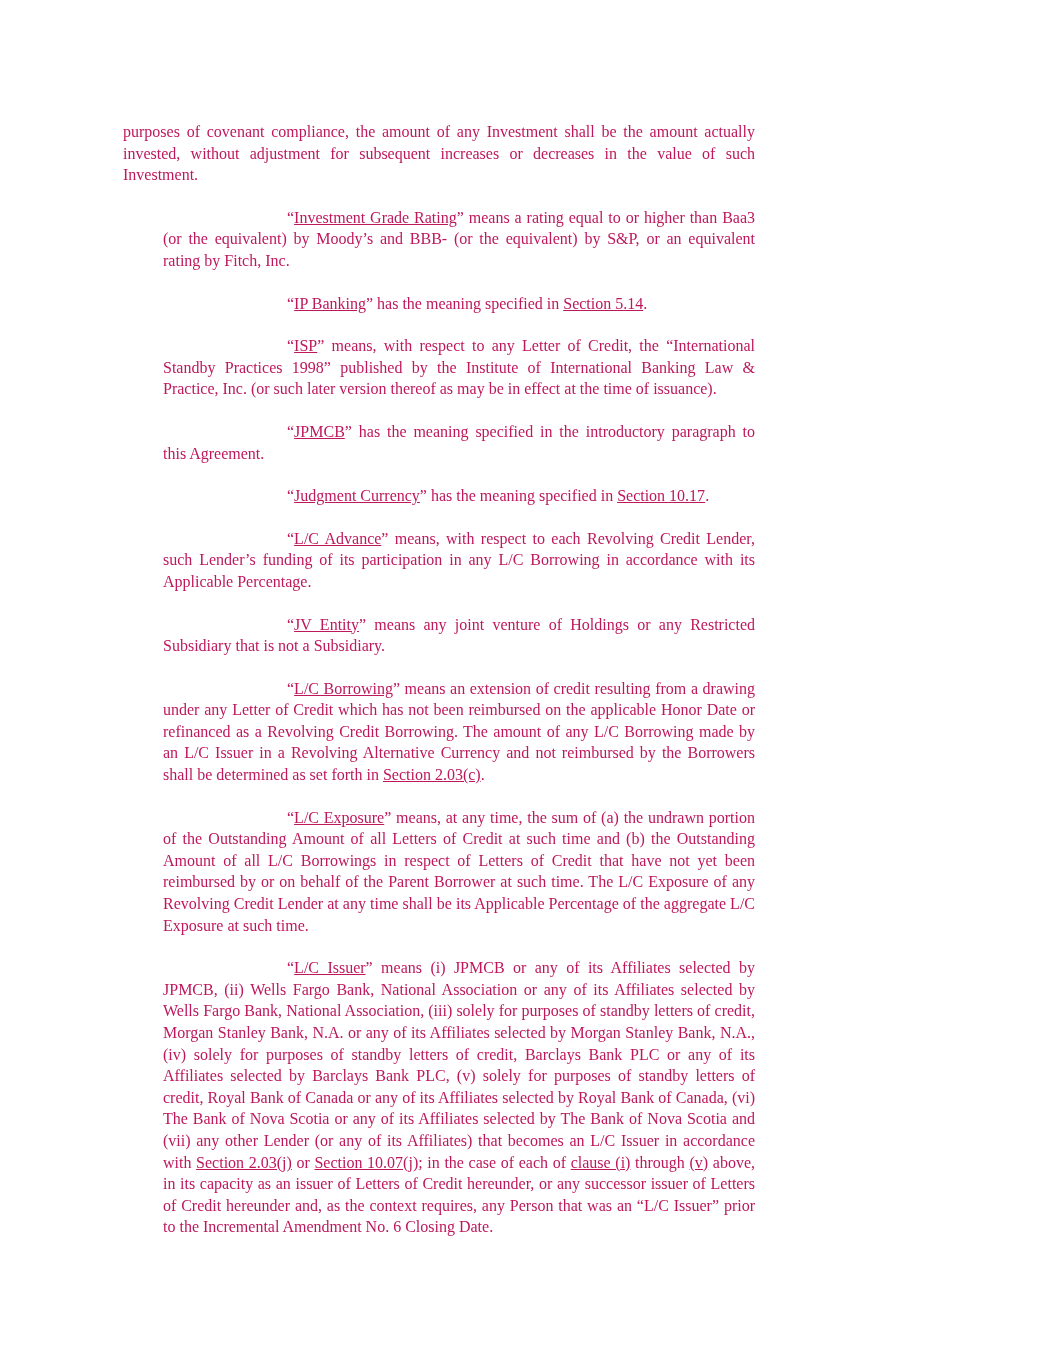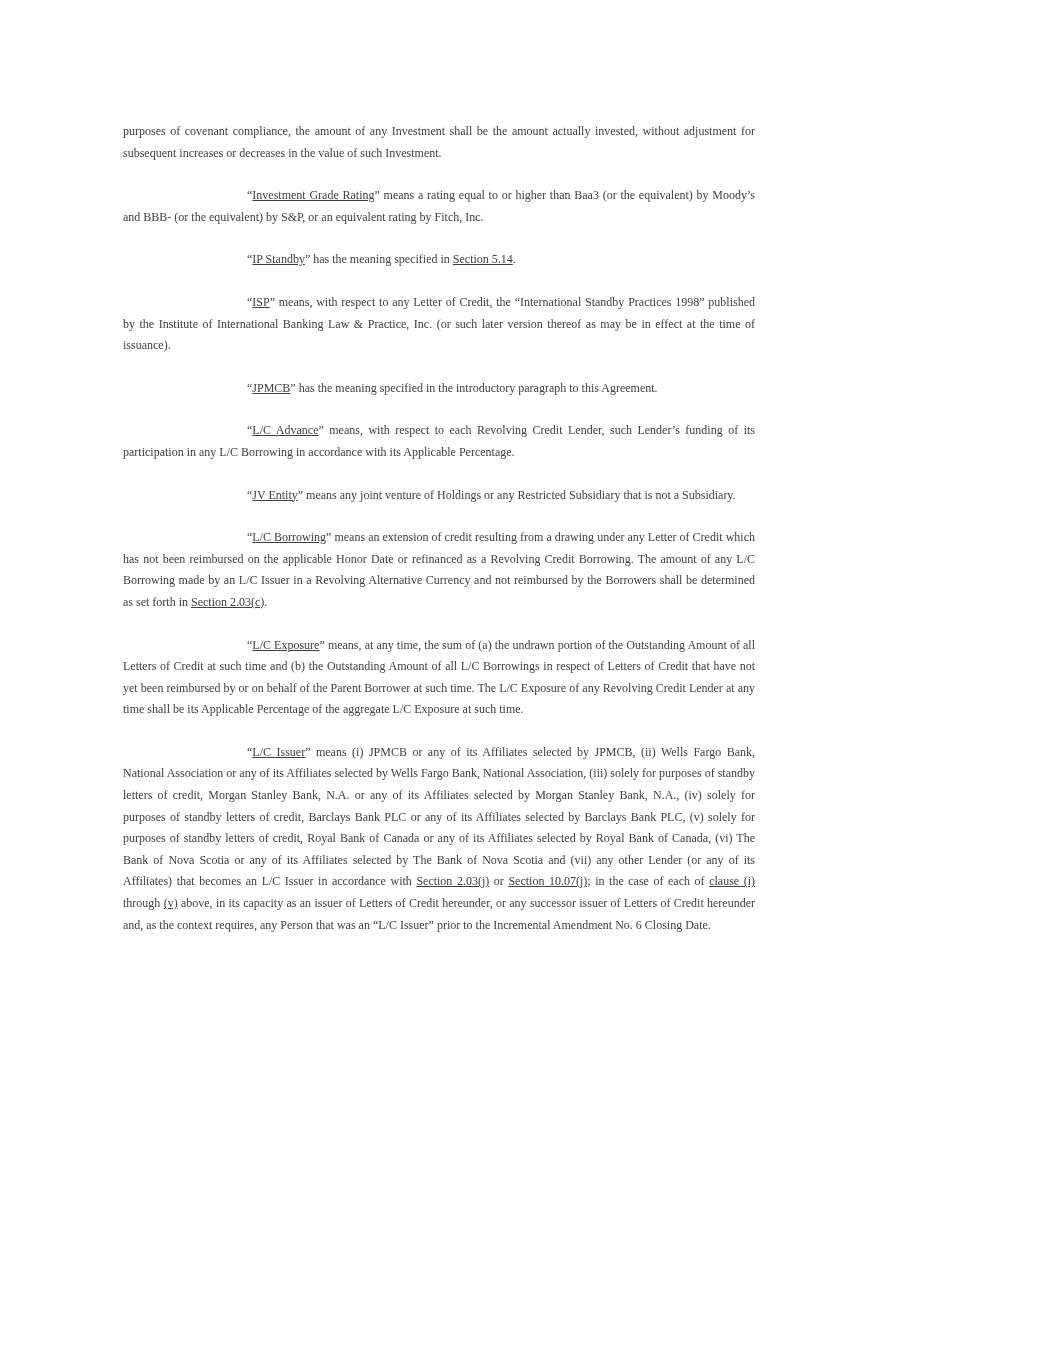--- a/index.html
+++ b/index.html
@@ -3,38 +3,39 @@
 <meta charset="utf-8">
 <style>
   html, body { margin: 0; padding: 0; }
   body { background: #ffffff; width: 1055px; height: 1365px; overflow: hidden; }
   .page {
     box-sizing: border-box;
     width: 878px;
     height: 1365px;
     padding: 121px 123px 40px 123px;
     background: #ffffff;
-    color: #404040;
+    color: #be185d;
     font-family: "Liberation Serif", "DejaVu Serif", serif;
-    font-size: 12px;
+    font-size: 16px;
     line-height: 21.6px;
   }
   p.para { margin: 0 0 21px 0; text-align: justify; }
-  p.para.indent { text-indent: 124px; }
+  p.para.indent { text-indent: 124px; margin-left: 40px; }
   .u { text-decoration: underline; }
 </style>
 </head>
 <body>
 
 <div class="page">
   <div id="doc-body">
       <p class="para"><span>purposes of covenant compliance, the amount of any Investment shall be the amount actually invested, without adjustment for subsequent increases or decreases in the value of such Investment.</span></p>
       <p class="para indent"><span>“</span><span class="u">Investment Grade Rating</span><span>” means a rating equal to or higher than Baa3 (or the equivalent) by Moody’s and BBB- (or the equivalent) by S&amp;P, or an equivalent rating by Fitch, Inc.</span></p>
-      <p class="para indent"><span>“</span><span class="u">IP Standby</span><span>” has the meaning specified in </span><span class="u">Section 5.14</span><span>.</span></p>
+      <p class="para indent"><span>“</span><span class="u">IP Banking</span><span>” has the meaning specified in </span><span class="u">Section 5.14</span><span>.</span></p>
       <p class="para indent"><span>“</span><span class="u">ISP</span><span>” means, with respect to any Letter of Credit, the “International Standby Practices 1998” published by the Institute of International Banking Law &amp; Practice, Inc. (or such later version thereof as may be in effect at the time of issuance).</span></p>
       <p class="para indent"><span>“</span><span class="u">JPMCB</span><span>” has the meaning specified in the introductory paragraph to this Agreement.</span></p>
+      <p class="para indent"><span>“</span><span class="u">Judgment Currency</span><span>” has the meaning specified in </span><span class="u">Section 10.17</span><span>.</span></p>
       <p class="para indent"><span>“</span><span class="u">L/C Advance</span><span>” means, with respect to each Revolving Credit Lender, such Lender’s funding of its participation in any L/C Borrowing in accordance with its Applicable Percentage.</span></p>
       <p class="para indent"><span>“</span><span class="u">JV Entity</span><span>” means any joint venture of Holdings or any Restricted Subsidiary that is not a Subsidiary.</span></p>
       <p class="para indent"><span>“</span><span class="u">L/C Borrowing</span><span>” means an extension of credit resulting from a drawing under any Letter of Credit which has not been reimbursed on the applicable Honor Date or refinanced as a Revolving Credit Borrowing.  The amount of any L/C Borrowing made by an L/C Issuer in a Revolving Alternative Currency and not reimbursed by the Borrowers shall be determined as set forth in </span><span class="u">Section 2.03(c)</span><span>.</span></p>
       <p class="para indent"><span>“</span><span class="u">L/C Exposure</span><span>” means, at any time, the sum of (a) the undrawn portion of the Outstanding Amount of all Letters of Credit at such time and (b) the Outstanding Amount of all L/C Borrowings in respect of Letters of Credit that have not yet been reimbursed by or on behalf of the Parent Borrower at such time.  The L/C Exposure of any Revolving Credit Lender at any time shall be its Applicable Percentage of the aggregate L/C Exposure at such time.</span></p>
       <p class="para indent"><span>“</span><span class="u">L/C Issuer</span><span>” means (i) JPMCB or any of its Affiliates selected by JPMCB, (ii) Wells Fargo Bank, National Association or any of its Affiliates selected by Wells Fargo Bank, National Association, (iii) solely for purposes of standby letters of credit, Morgan Stanley Bank, N.A. or any of its Affiliates selected by Morgan Stanley Bank, N.A., (iv) solely for purposes of standby letters of credit, Barclays Bank PLC or any of its Affiliates selected by Barclays Bank PLC, (v) solely for purposes of standby letters of credit, Royal Bank of Canada or any of its Affiliates selected by Royal Bank of Canada, (vi) The Bank of Nova Scotia or any of its Affiliates selected by The Bank of Nova Scotia and (vii) any other Lender (or any of its Affiliates) that becomes an L/C Issuer in accordance with </span><span class="u">Section 2.03(j)</span><span> or </span><span class="u">Section 10.07(j)</span><span>; in the case of each of </span><span class="u">clause (i)</span><span> through </span><span class="u">(v)</span><span> above, in its capacity as an issuer of Letters of Credit hereunder, or any successor issuer of Letters of Credit hereunder and, as the context requires, any Person that was an “L/C Issuer” prior to the Incremental Amendment No. 6 Closing Date.</span></p>
     </div>
 </div>
 
 </body></html>

